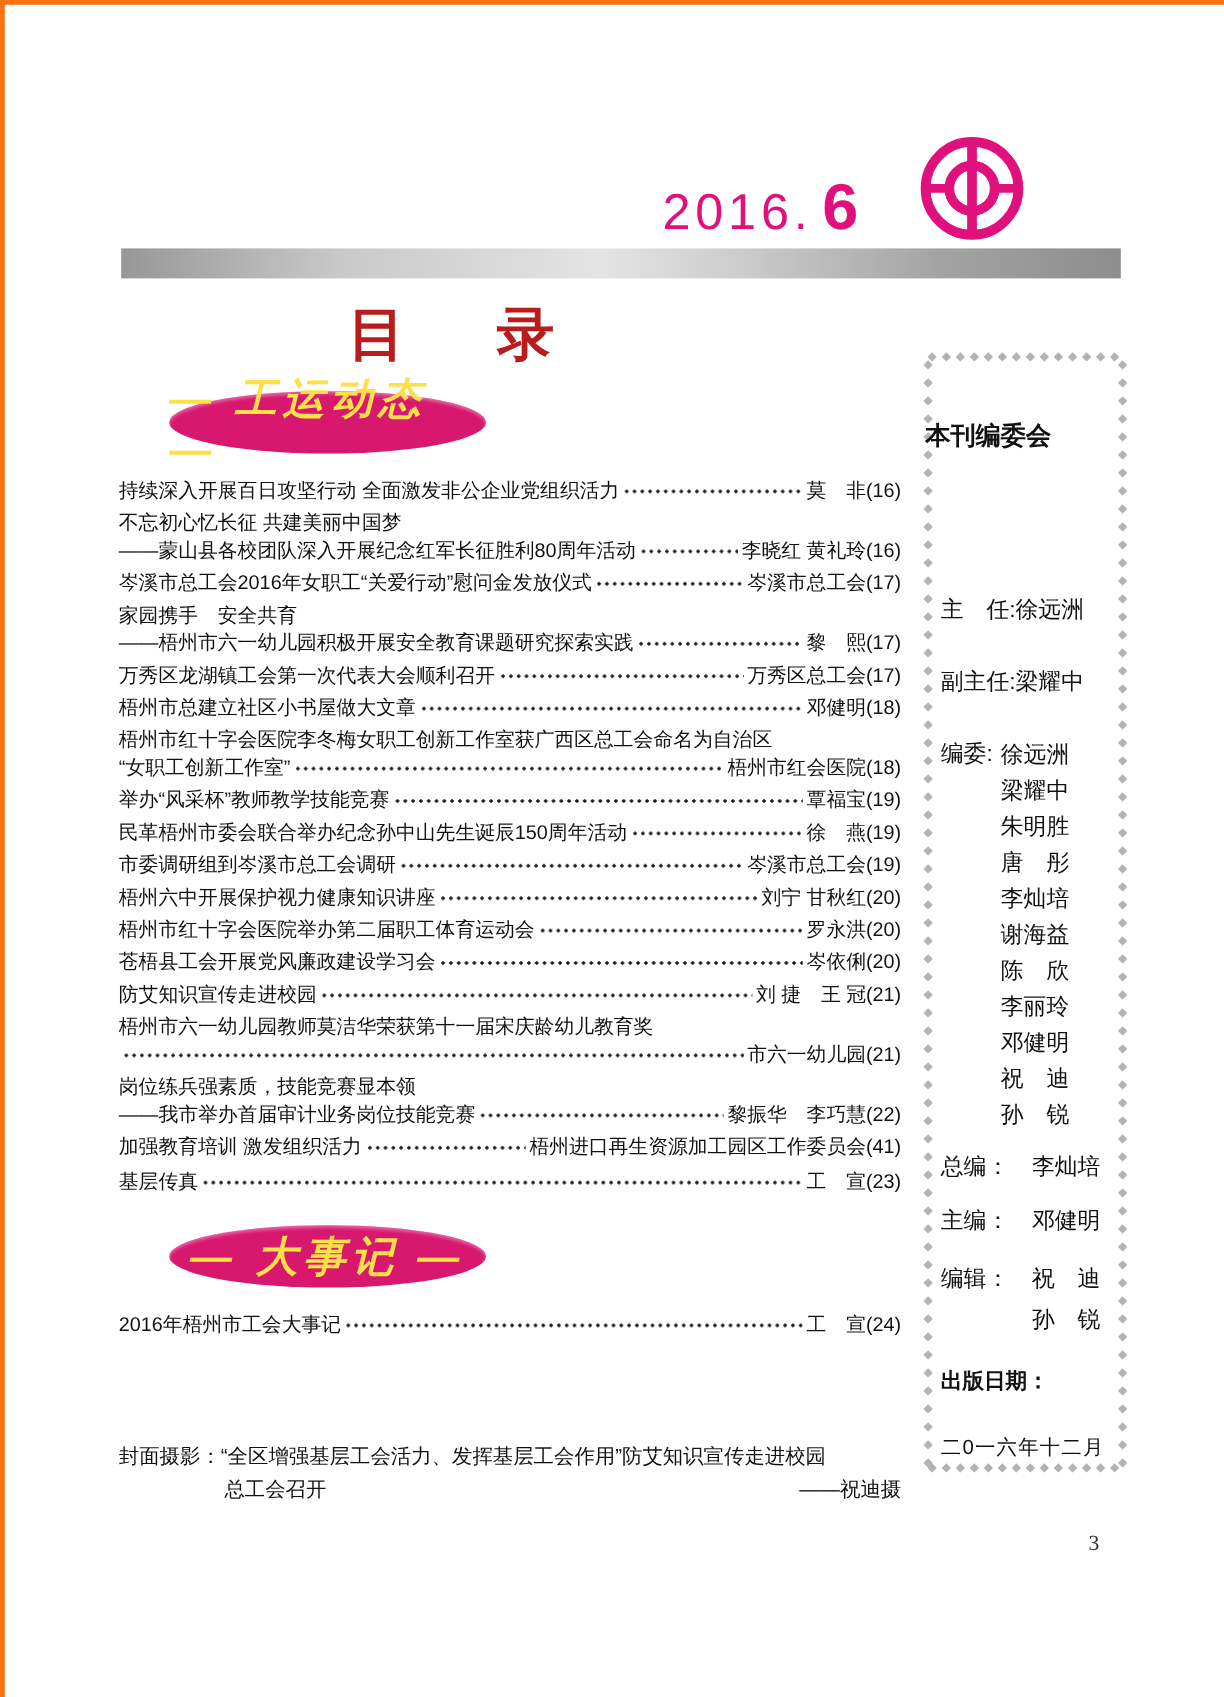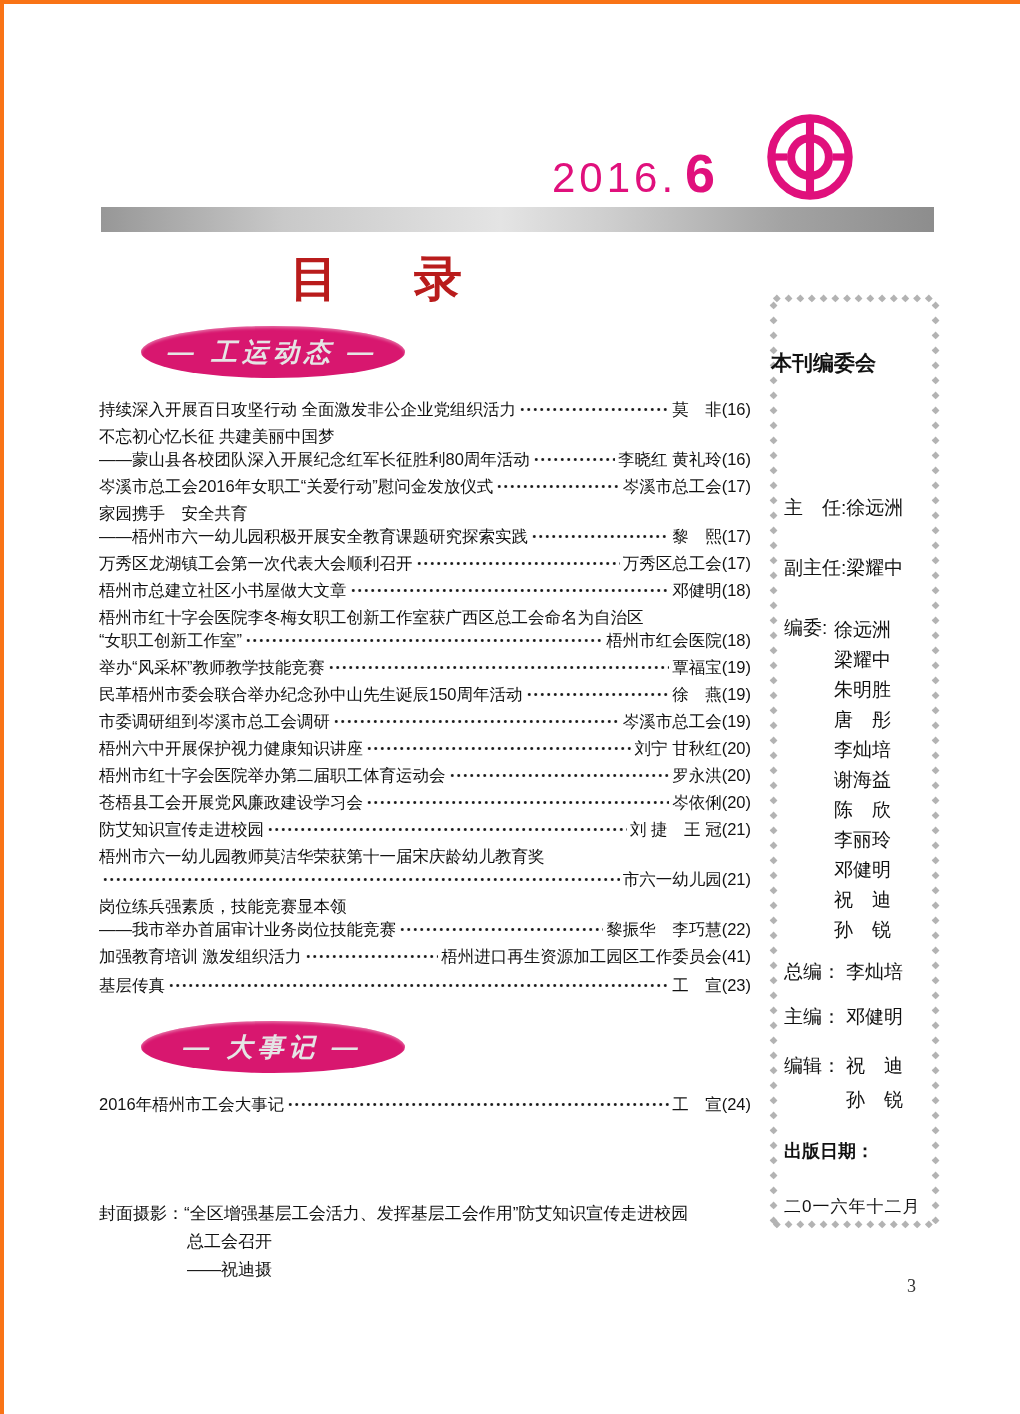--- a/index.html
+++ b/index.html
@@ -15,57 +15,57 @@
   .grad-bar{position:absolute;left:97px;top:203px;width:833px;height:25px;
     background:linear-gradient(90deg,#979797 0%,#c9c9c9 22%,#e4e4e4 48%,#cccccc 62%,#a3a3a3 82%,#8d8d8d 100%);}
 
   
   .toc-title{position:absolute;left:0;right:260px;top:243px;margin:0;text-align:center;
     font-family:"Liberation Serif","DejaVu Serif",serif;font-size:48px;font-weight:bold;letter-spacing:14px;color:#b91c1c;}
 
   
   .main-col{position:absolute;left:95px;top:322px;width:652px;}
   .badge{width:264px;height:52px;margin:0 0 20px 42px;background:var(--badge);border-radius:50%;
-    color:#e5e5e5;display:flex;align-items:center;justify-content:center;
-    font-size:26px;font-style:italic;font-weight:bold;letter-spacing:5px;
+    color:#fde047;display:flex;align-items:center;justify-content:center;
+    font-size:35px;font-style:italic;font-weight:bold;letter-spacing:5px;
     box-shadow:inset 0 2px 3px rgba(255,255,255,.35);}
   .toc-section{margin-bottom:6px;}
   .toc-section + .toc-section .badge{margin-top:24px;}
   .item{font-size:16.5px;line-height:23px;margin-bottom:4px;font-weight:500;}
   .item .pre{white-space:nowrap;}
   .row{display:flex;align-items:flex-start;}
   .lt{white-space:nowrap;}
   .rt{white-space:nowrap;}
   .dots{flex:1 1 auto;min-width:10px;margin:0 3px;align-self:center;height:5px;
     background-image:radial-gradient(circle,#1a1a1a 1.2px,transparent 1.6px);
     background-size:6.5px 5px;background-repeat:repeat-x;background-position:left center;}
 
   
   .cover-note{position:absolute;left:95px;top:1196px;width:652px;font-size:17px;line-height:28px;font-weight:500;}
   .cover-note .l1{display:flex;}
   .cover-note .lbl{white-space:nowrap;}
-  .cover-note .l2{display:flex;padding-left:88px;flex-direction:column;}
+  .cover-note .l2{display:flex;padding-left:88px;}
   .cover-note .spacer{flex:1;}
 
   
   .sidebar{position:absolute;left:767px;top:293px;width:165px;height:929px;background:#fff;}
   .deco{position:absolute;color:#b3b3b3;font-size:10px;letter-spacing:4px;overflow:hidden;
         white-space:nowrap;line-height:10px;user-select:none;}
   .deco.top{left:2px;right:2px;top:-4px;height:11px;}
   .deco.bottom{left:2px;right:2px;bottom:-4px;height:11px;}
   .deco.leftE{writing-mode:vertical-rl;top:2px;bottom:2px;left:-4px;width:11px;}
   .deco.rightE{writing-mode:vertical-rl;top:2px;bottom:2px;right:-4px;width:11px;}
   .sb{position:absolute;left:13px;font-size:19px;white-space:nowrap;}
   .sb-title{top:52px;left:0;width:100%;text-align:left;font-size:21px;font-weight:bold;}
   .sb-row-a{top:198px;}
   .sb-row-b{top:258px;}
   .sb-bw{top:318px;display:flex;}
   .sb-bw .bw-label{width:50px;}
   .bw-names div{line-height:30px;}
-  .sb-r2{display:flex;}
+  .sb-r2{display:flex;gap:14px;}
   .sb-r2 .r2l{width:62px;display:inline-block;}
   .sb-r2a{top:662px;} .sb-r2b{top:707px;} .sb-r2c{top:756px;} .sb-r2d{top:790px;}
   .sb-pub{top:842px;font-weight:bold;font-size:18px;}
   .sb-date{top:898px;font-weight:normal;font-size:17px;letter-spacing:1px;}
 
   .page-number{position:absolute;left:903px;top:1272px;font-family:"Liberation Serif","DejaVu Serif",serif;
     font-size:18px;color:#333;}
 </style>
 </head>
 <body>

